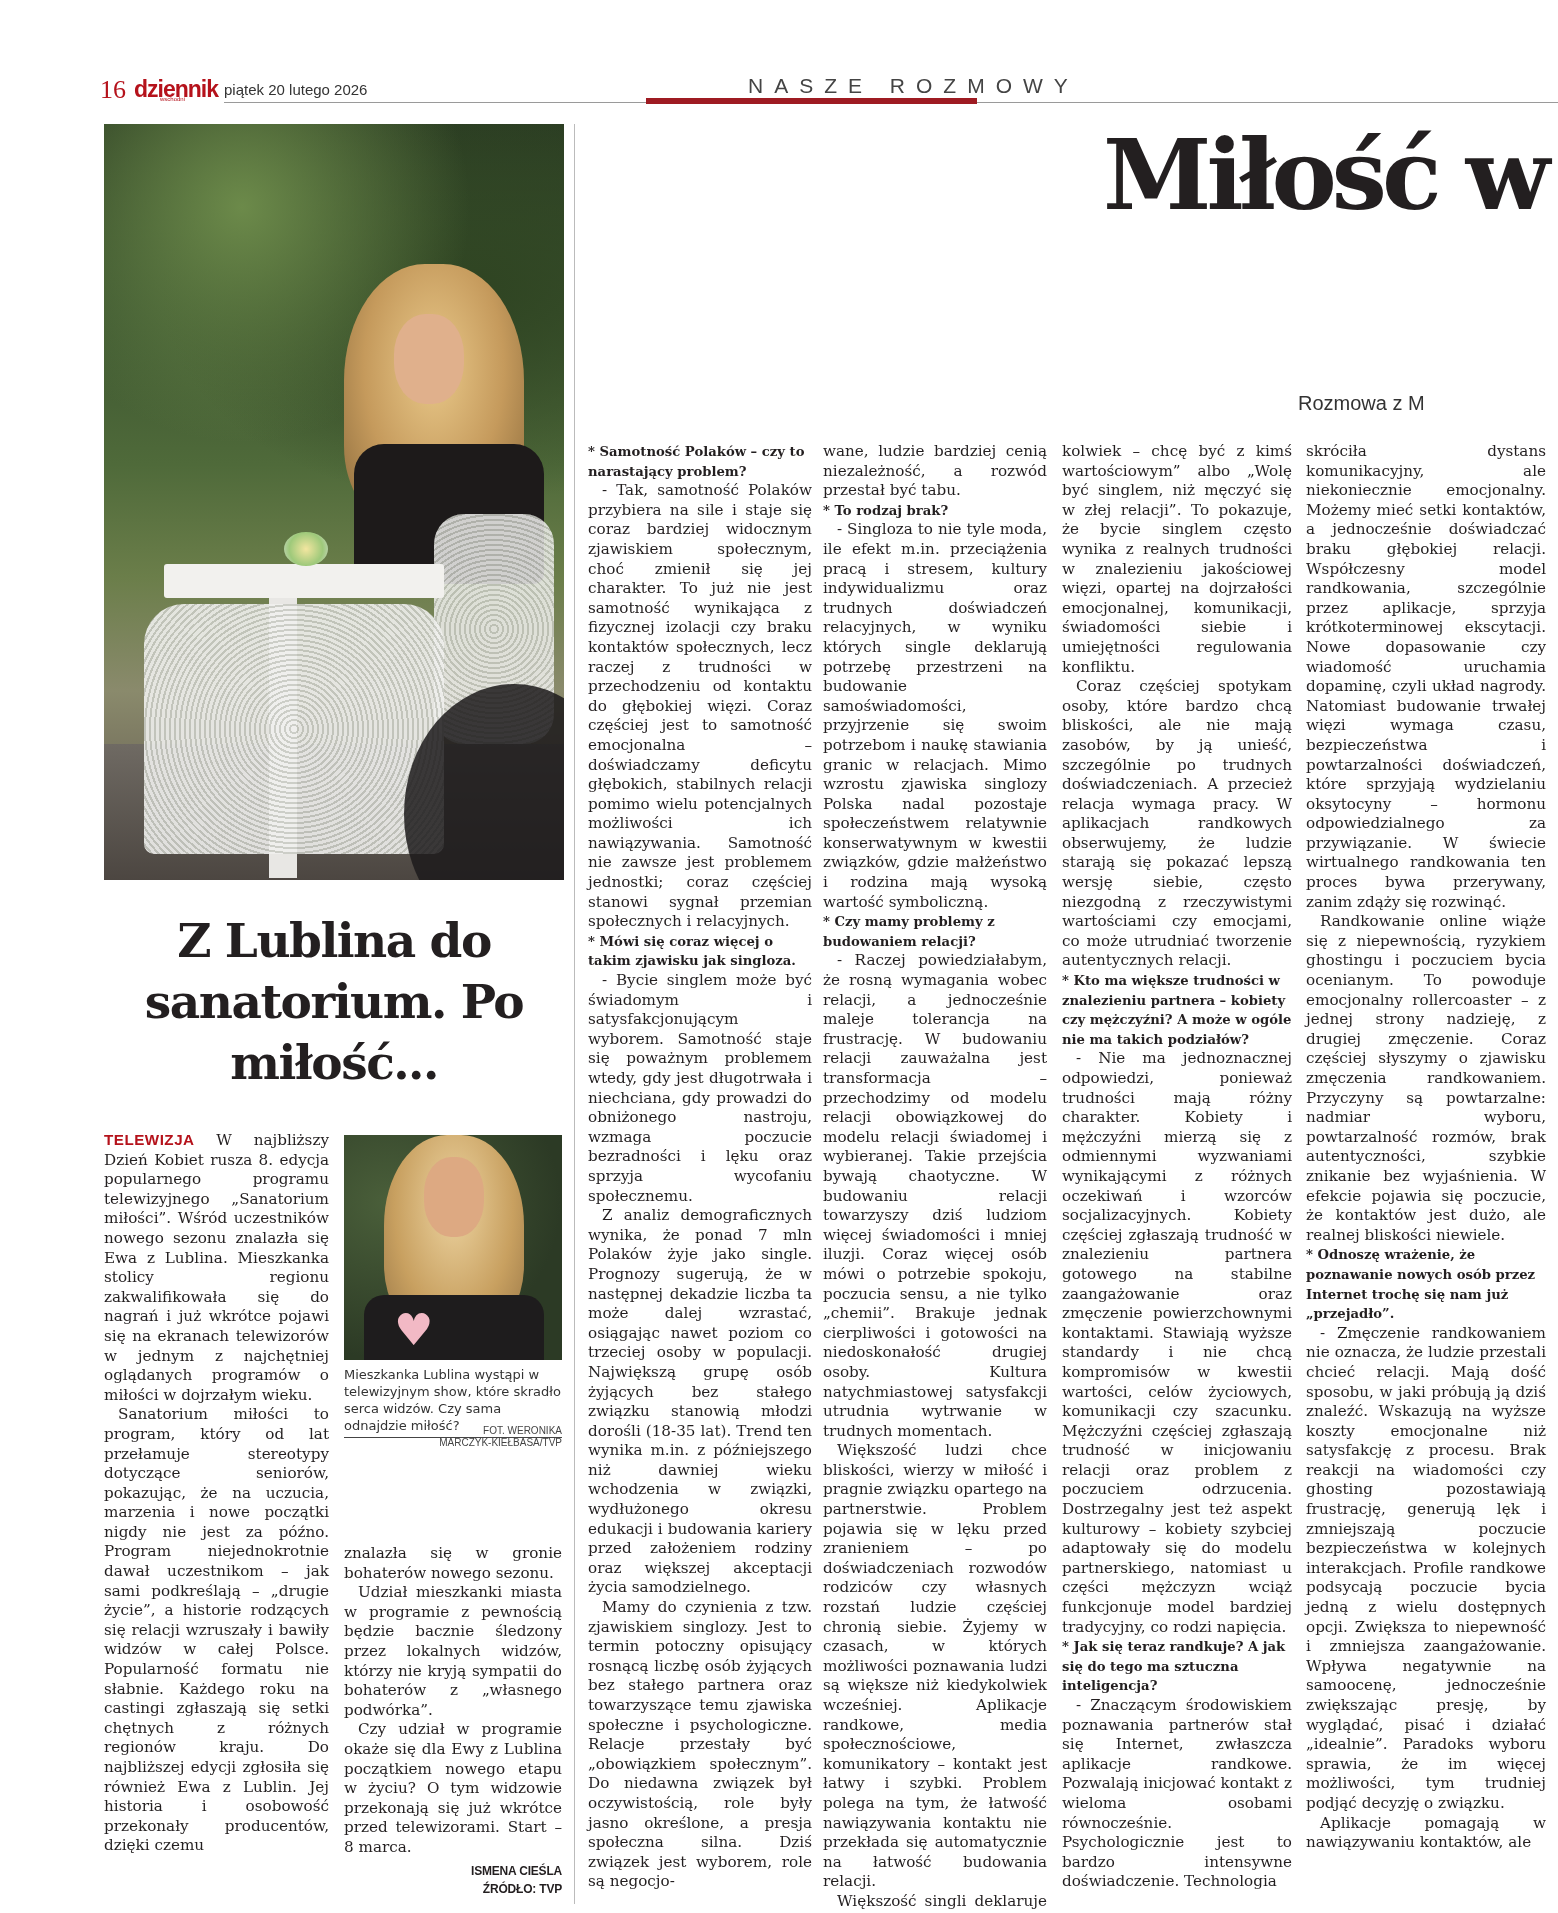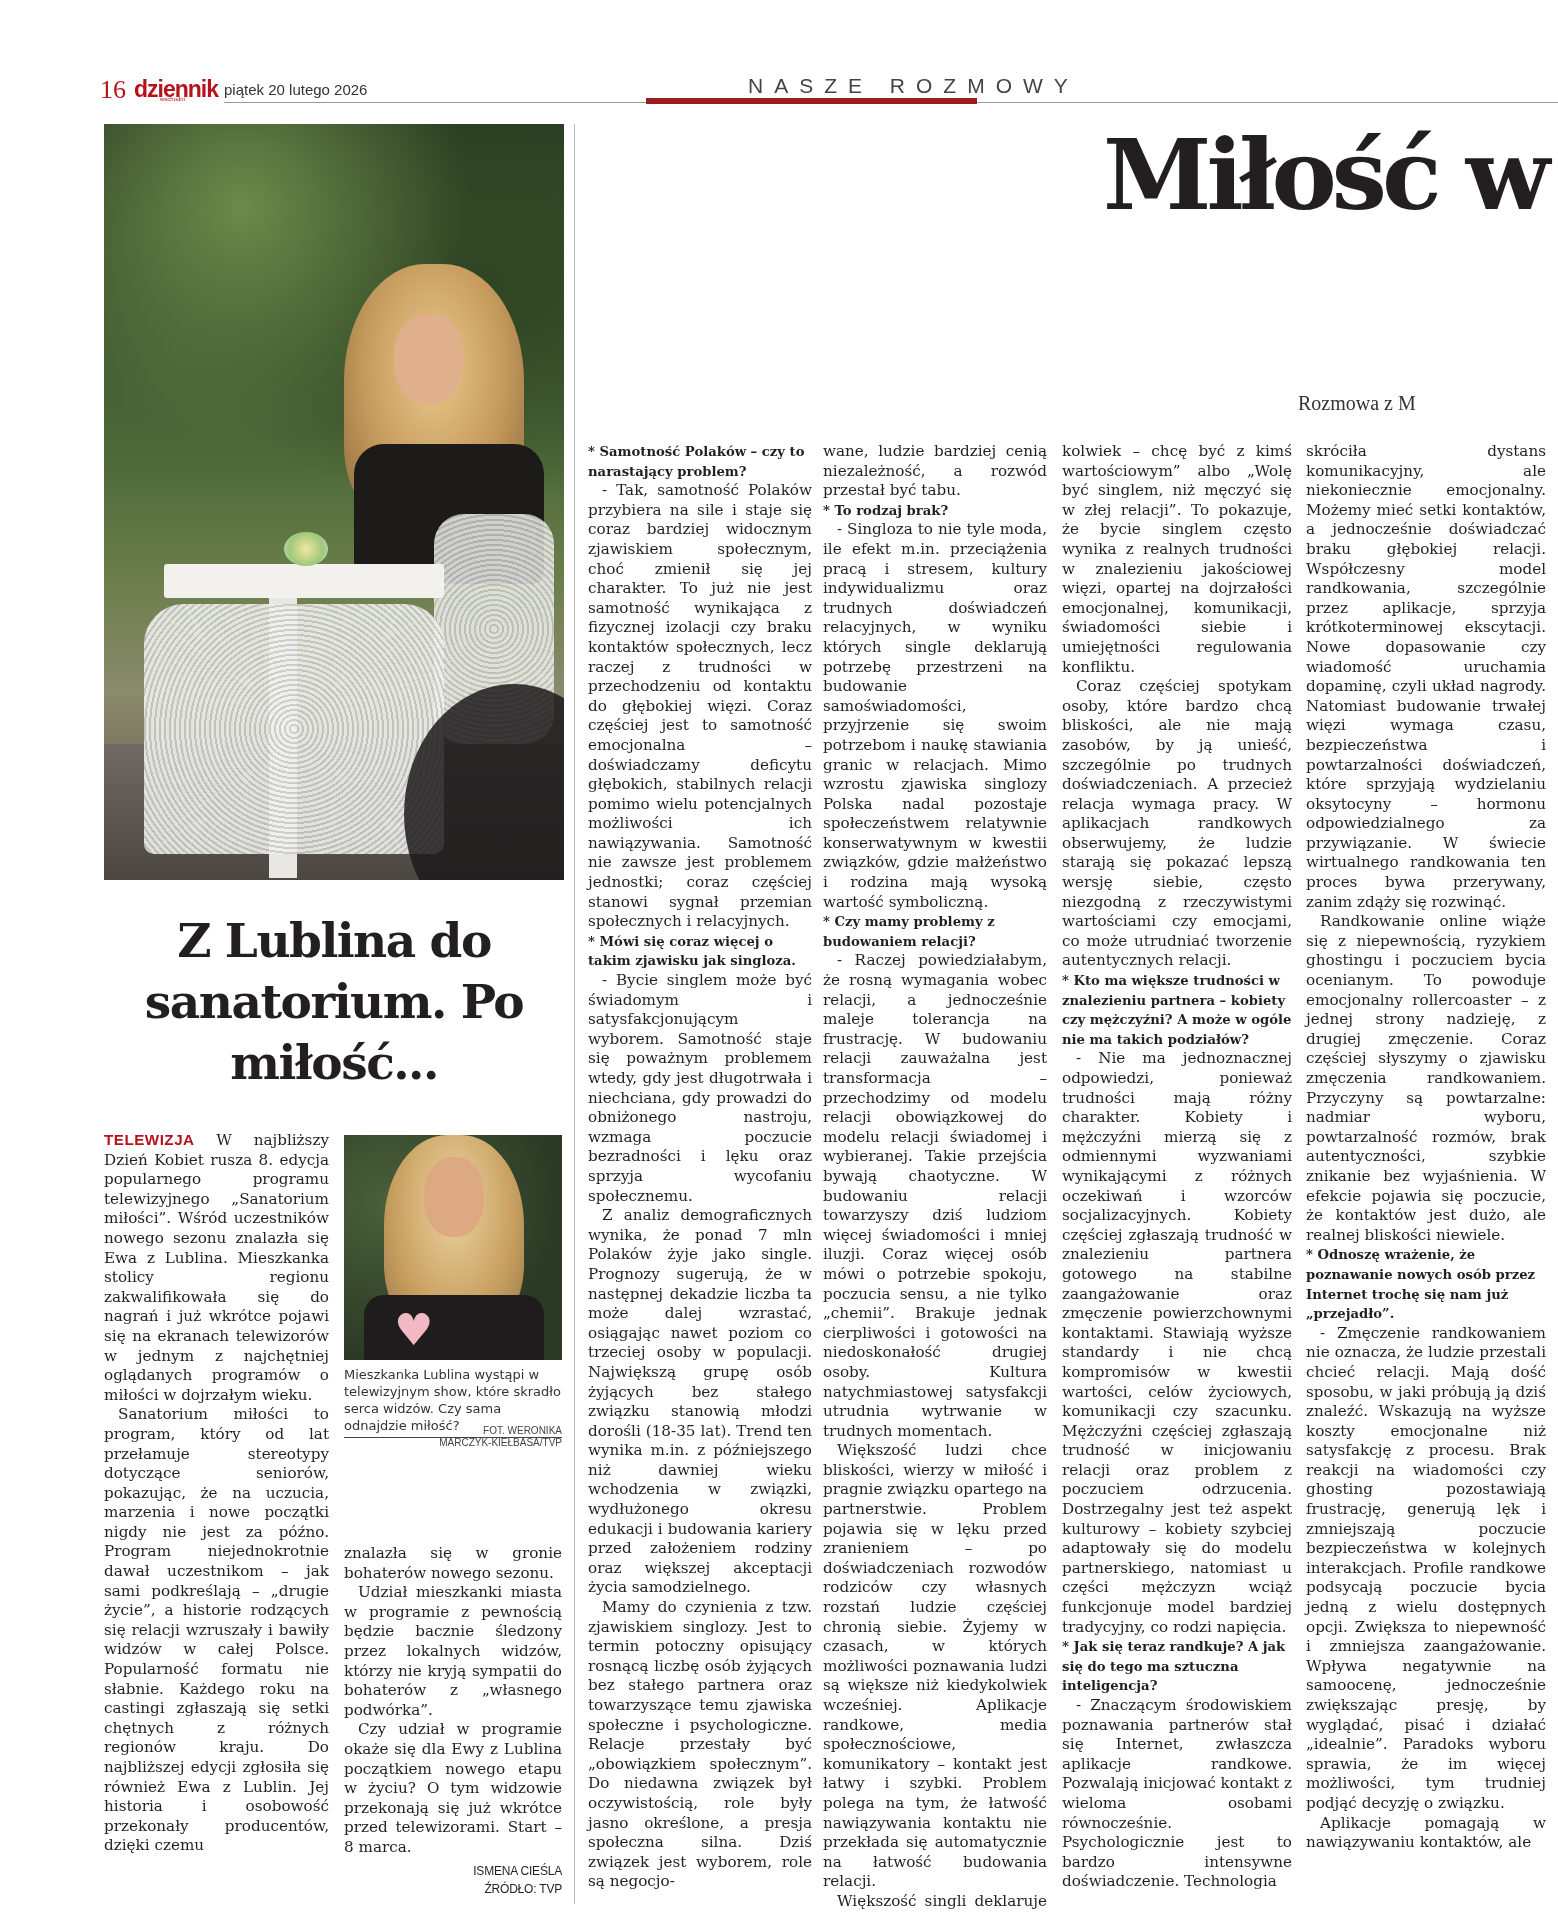--- a/index.html
+++ b/index.html
@@ -43,29 +43,29 @@
   
   .lhead { position:absolute; left:104px; top:910px; width:460px; text-align:center; font-family:"DejaVu Serif", serif; font-weight:bold; font-size:47px; line-height:61px; letter-spacing:-1.5px; }
   .body { font-family: "DejaVu Serif", serif; font-size: 15.2px; line-height: 19.6px; text-align: justify; hyphens: manual; color:#231f20; }
   .body p { text-indent: 14px; }
   .body p.noindent { text-indent: 0; }
   .lcol1 { position:absolute; left:104px; top:1130px; width:225px; }
   .lcol2 { position:absolute; left:344px; top:1544px; width:218px; }
   .kicker { font-family:"Liberation Sans", sans-serif; font-weight:bold; color:#b5121b; letter-spacing:.5px; }
   .caption { position:absolute; left:344px; top:1366px; width:218px; font-family:"DejaVu Sans", sans-serif; font-size:13px; line-height:17px; color:#333; border-bottom:1.5px solid #444; padding-bottom:3px; }
   .credit { position:absolute; left:344px; top:1425px; width:218px; font-family:"Liberation Sans", sans-serif; font-size:10px; line-height:12px; text-align:right; color:#444; }
-  .byline { text-align:right; font-family:"Liberation Sans", sans-serif; font-weight:normal; font-size:12px; line-height:18px; margin-top:4px; letter-spacing:-.2px; }
+  .byline { text-align:right; font-family:"Liberation Sans", sans-serif; font-weight:bold; font-size:12px; line-height:18px; margin-top:4px; letter-spacing:-.2px; }
 
   .vsep { position:absolute; left:574px; top:124px; width:1px; height:1780px; background:#bbb; }
 
   
   .mtitle { position:absolute; left:905px; top:120px; width:653px; overflow:hidden; white-space:nowrap; font-family:"DejaVu Serif", serif; font-weight:bold; letter-spacing:-5px; color:#231f20; }
   .mtitle .l1 { position:absolute; left:198px; top:0; font-size:98px; line-height:110px; }
   .mtitle .l2 { position:absolute; left:4px; top:118px; font-size:98px; line-height:120px; }
-  .subline { position:absolute; left:1298px; top:392px; width:260px; white-space:nowrap; overflow:hidden; font-family:Liberation Serif, serif; font-size:20px; color:#333; }
+  .subline { position:absolute; left:1298px; top:392px; width:260px; white-space:nowrap; overflow:hidden; font-family:Liberation Sans, sans-serif; font-size:20px; color:#333; }
 
   
   .icol { position:absolute; top:442px; }
   .c1 { left:588px; width:224px; }
   .c2 { left:823px; width:224px; }
   .c3 { left:1062px; width:230px; }
   .c4 { left:1306px; width:240px; }
   .q { font-family:"DejaVu Serif", serif; font-weight:bold; font-size:13.2px; line-height:19.6px; text-align:left; text-indent:0 !important; }
 </style>
 </head>

